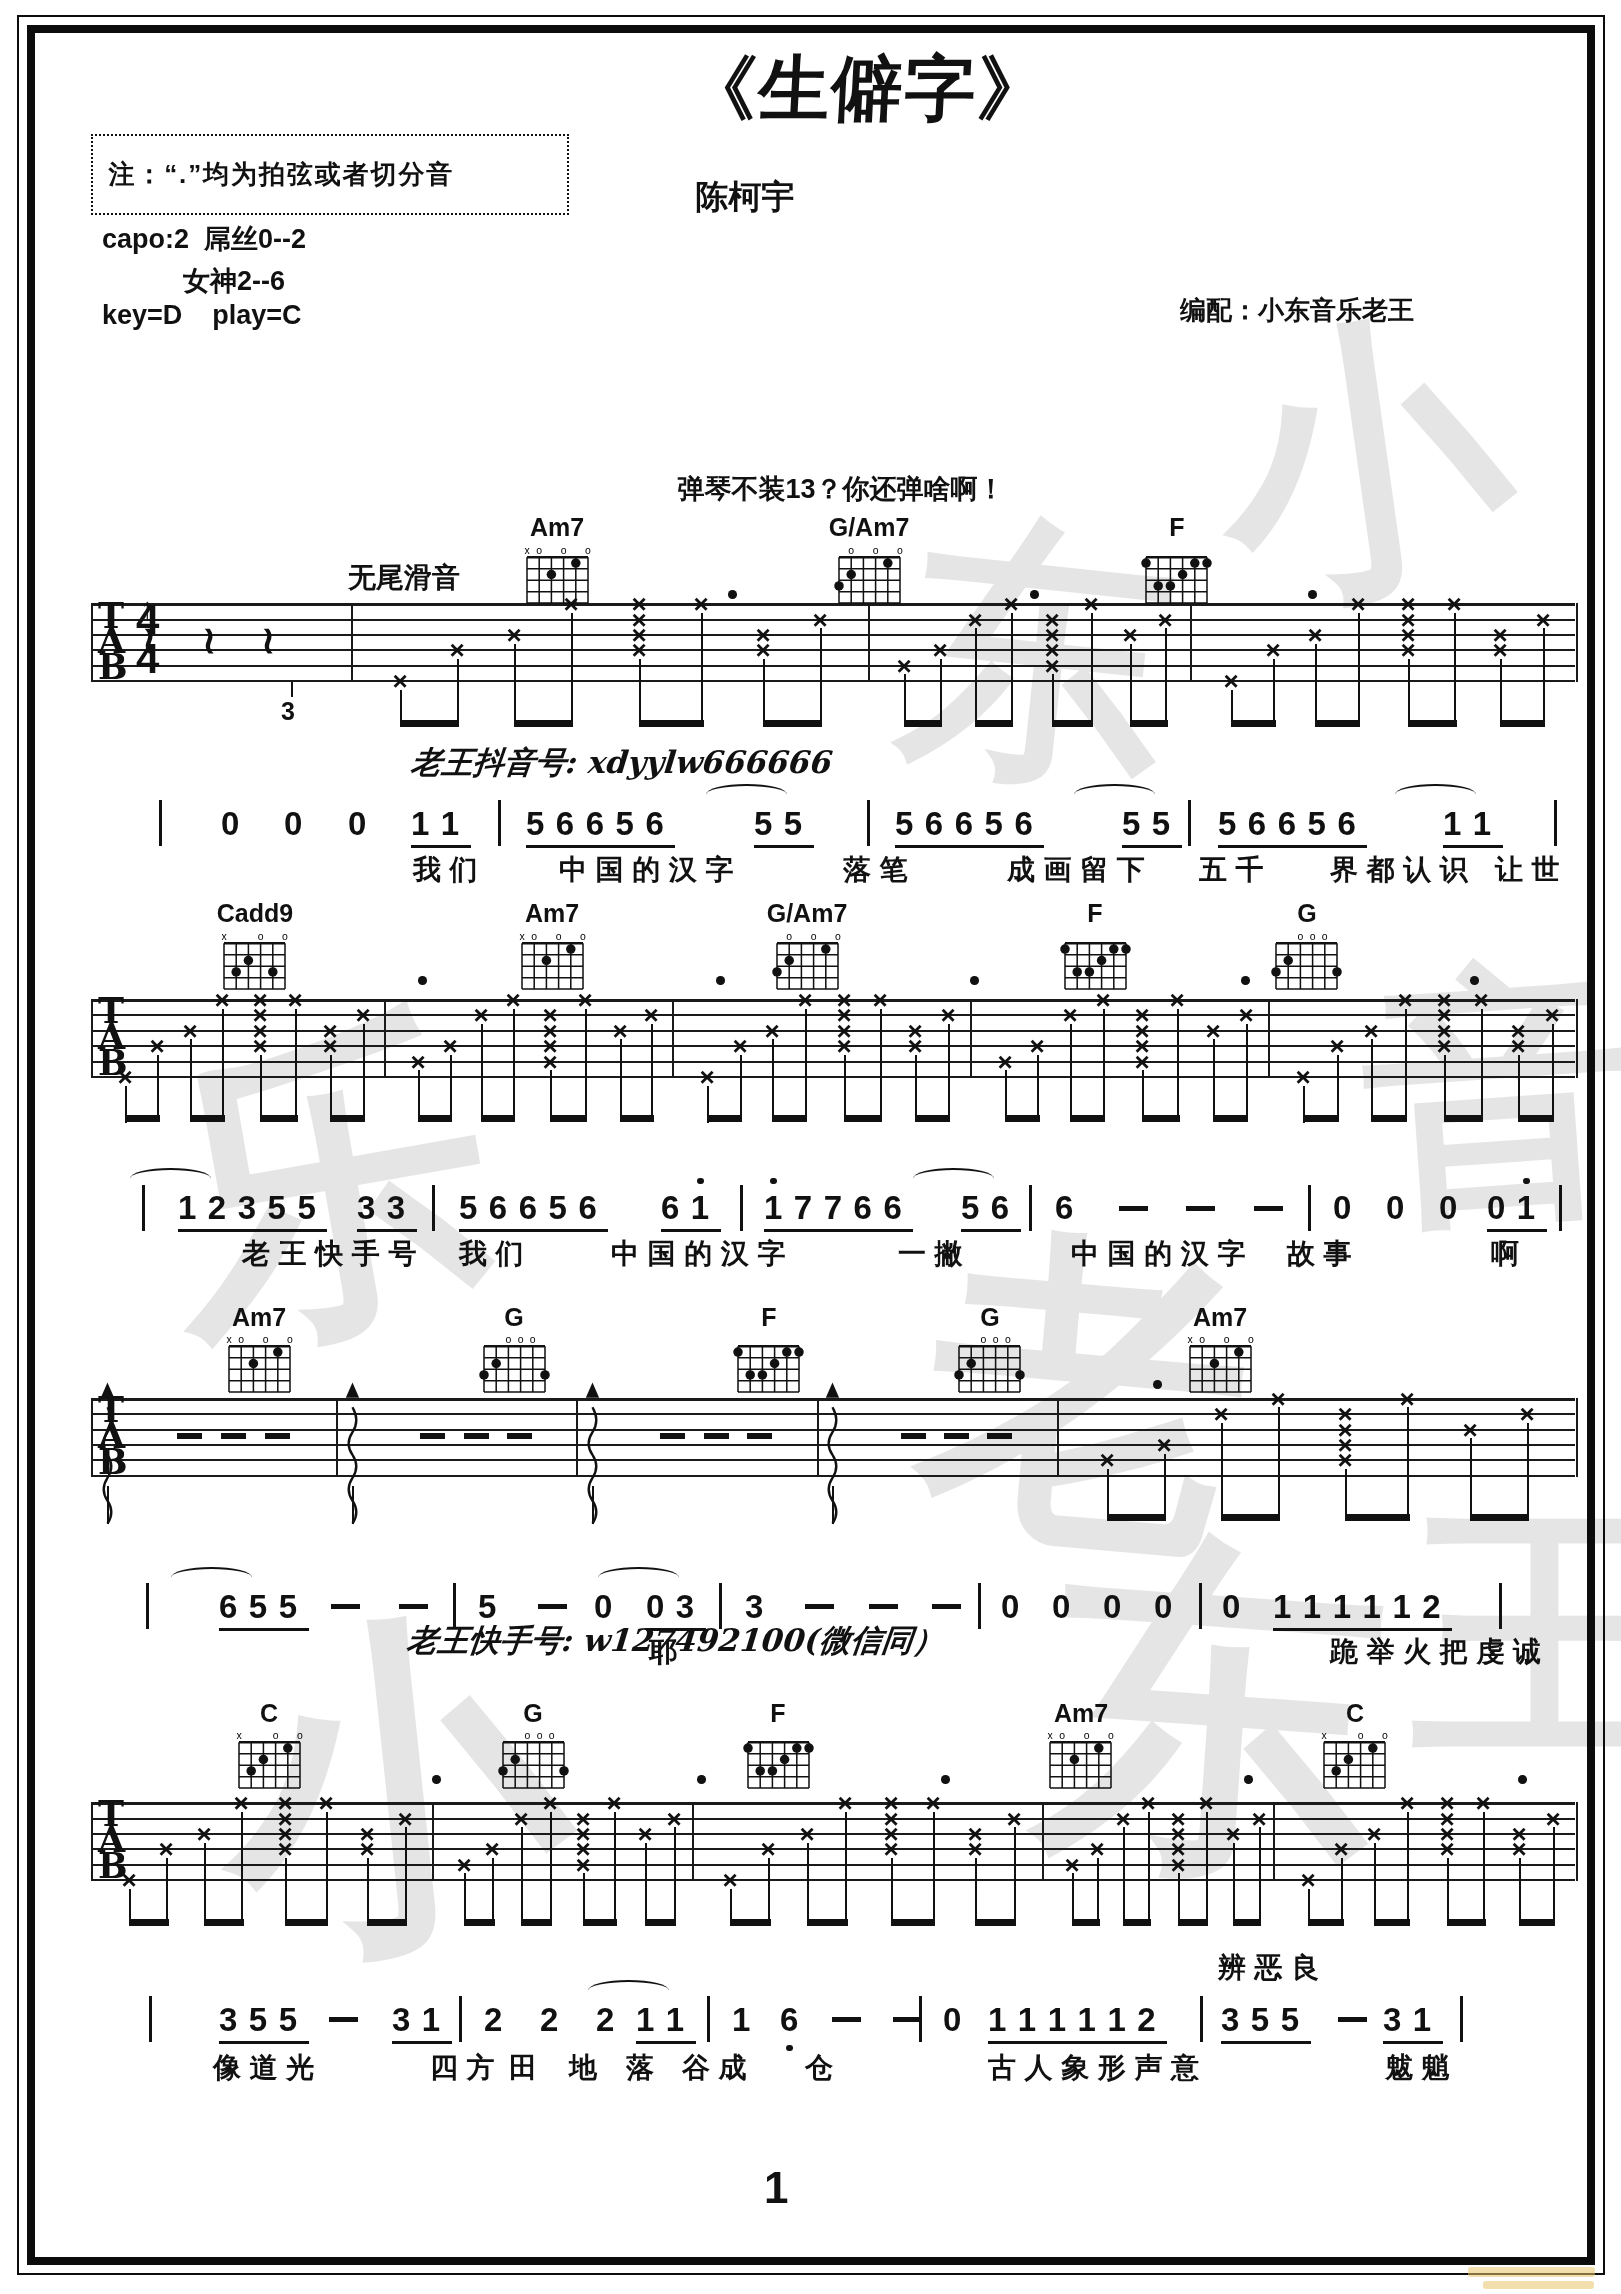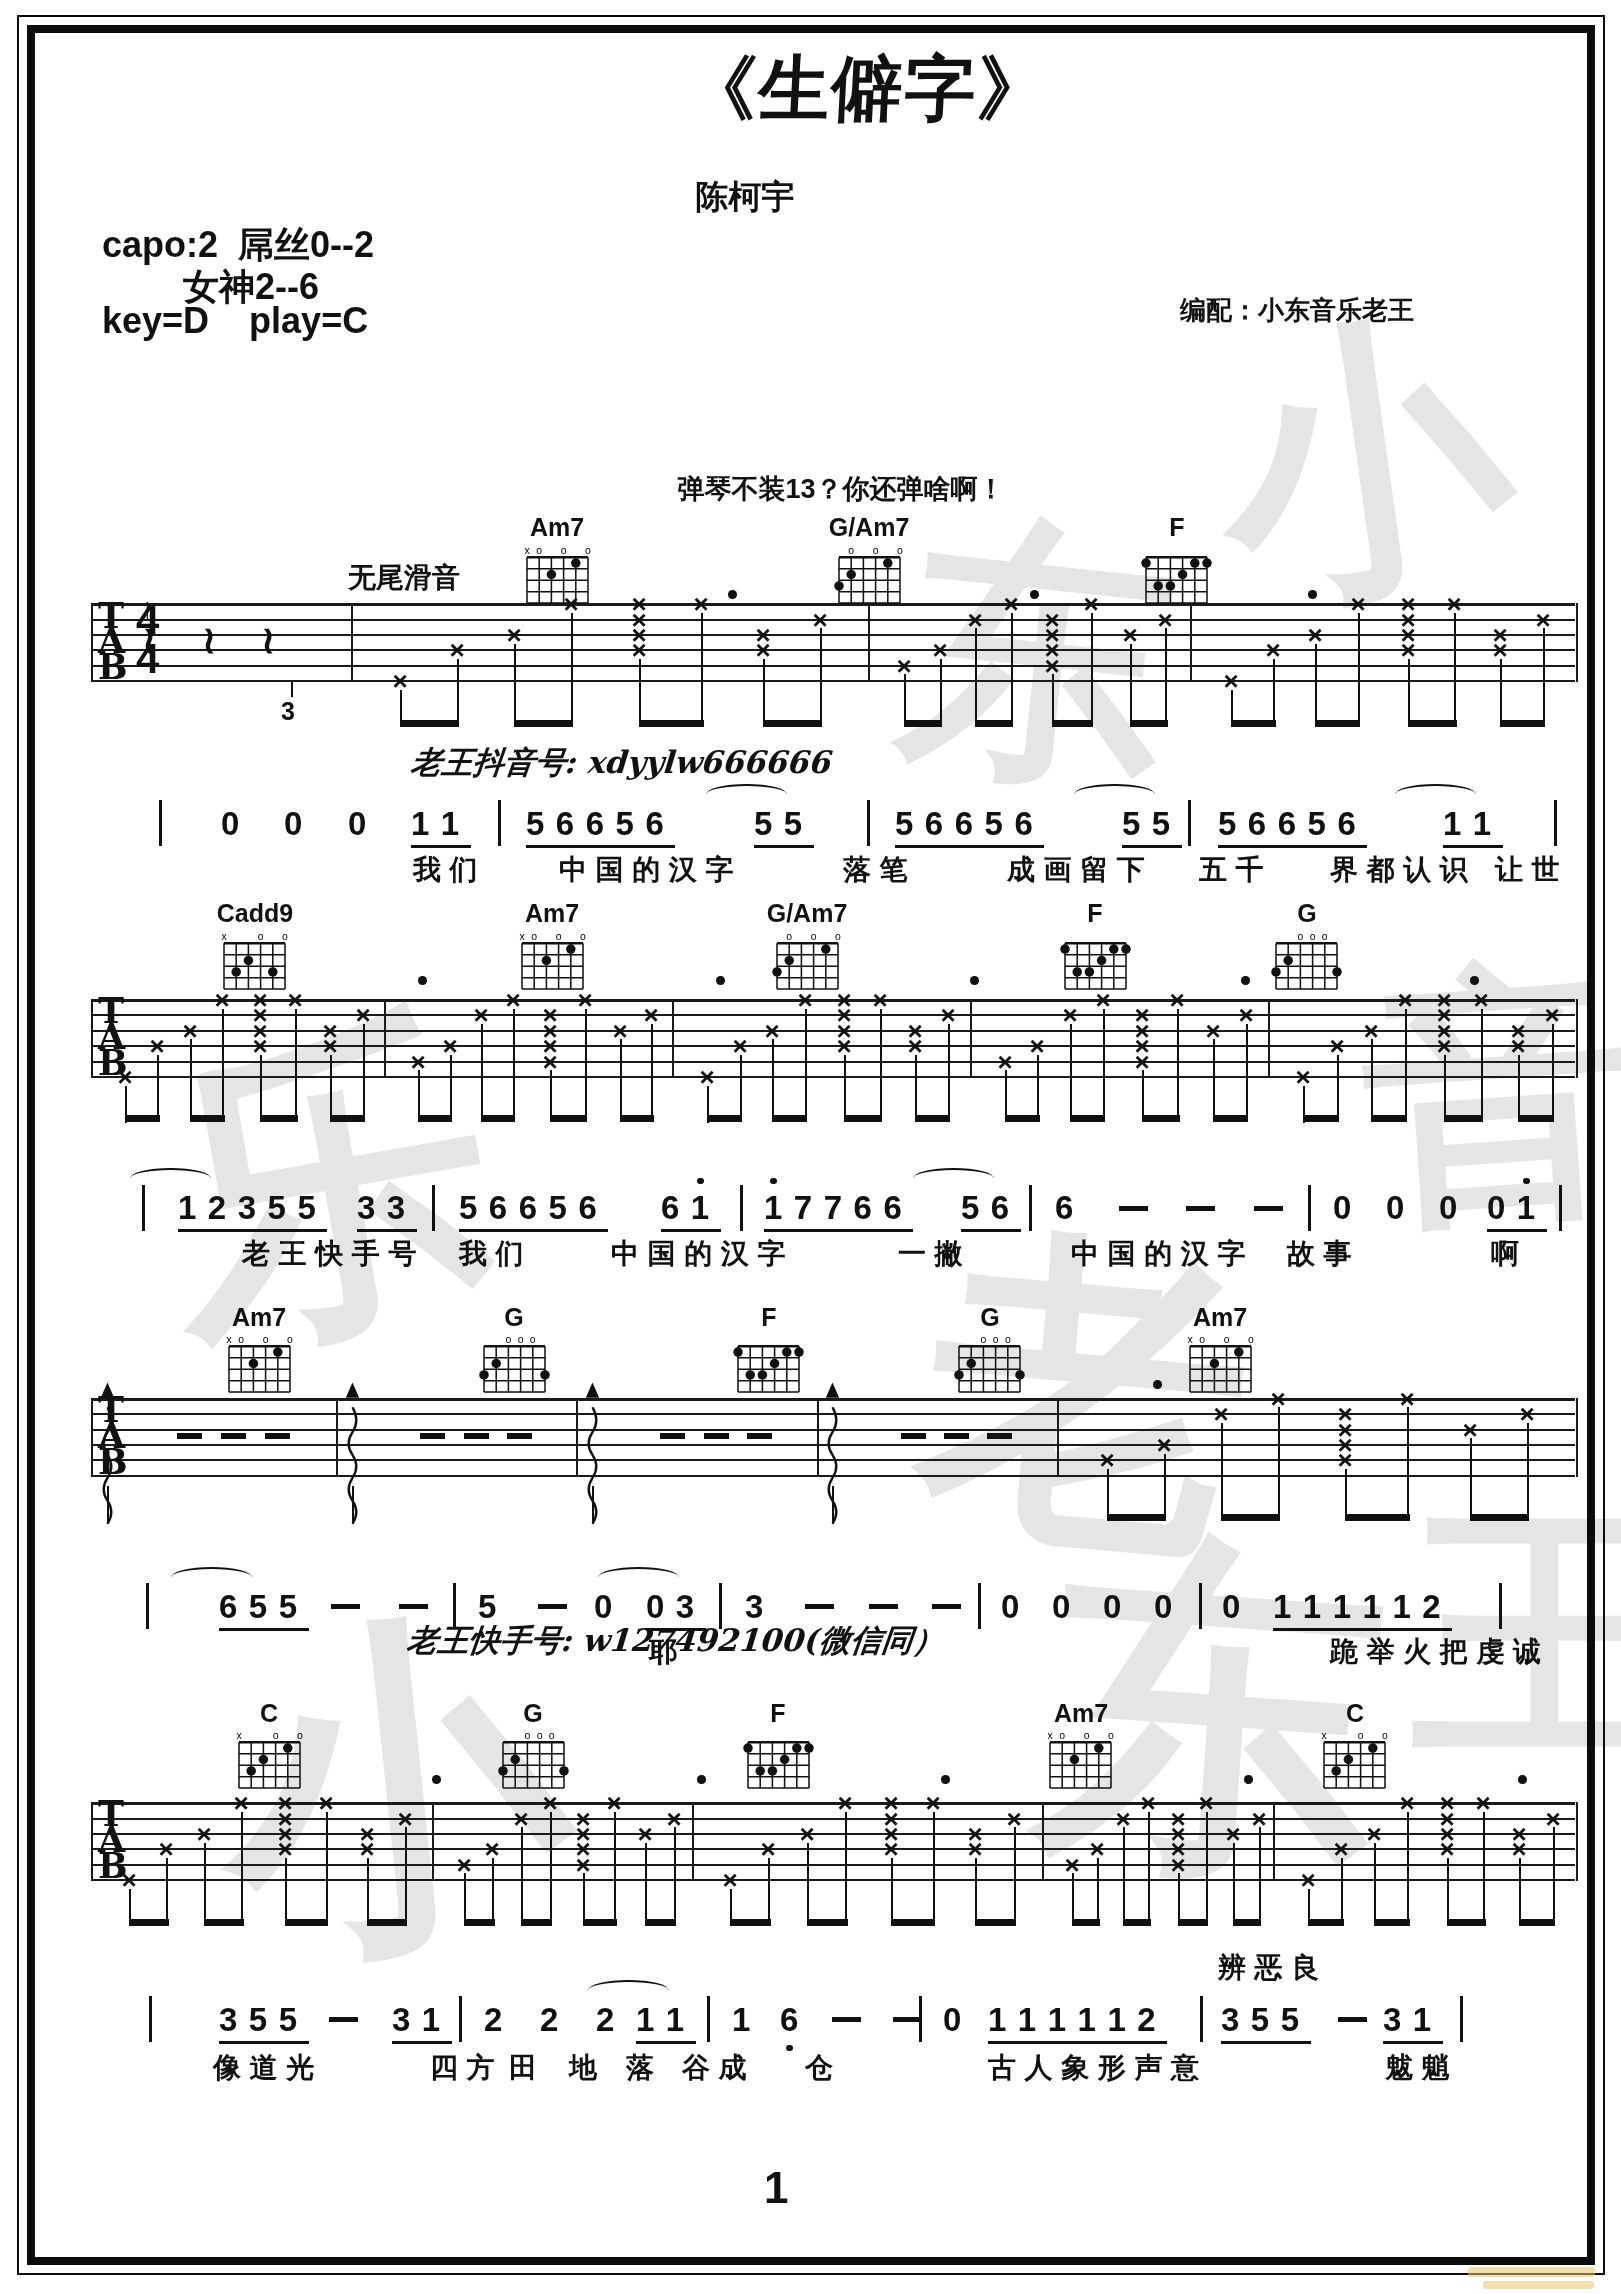--- a/index.html
+++ b/index.html
@@ -5,21 +5,21 @@
   html,body{margin:0;padding:0;background:#888;}
   .page{position:relative;width:1622px;height:2294px;background:#fff;
         font-family:"Liberation Sans",sans-serif;color:#111;overflow:hidden;margin:0 auto;}
   .abs{position:absolute;}
   .frame-outer{position:absolute;left:17.3px;top:15.4px;right:17.3px;bottom:19px;border:2.9px solid #0c0c0c;z-index:1;pointer-events:none;}
   .frame-inner{position:absolute;left:27px;top:25px;right:27px;bottom:29px;border:8.6px solid #0c0c0c;z-index:1;pointer-events:none;}
   .z2{z-index:2;}
   .title{font-family:"DejaVu Serif",serif;font-weight:900;font-size:71px;letter-spacing:1.9px;transform:translateX(-50%) skewX(-3deg);white-space:nowrap;}
   .artist{font-size:33px;font-weight:600;transform:translateX(-50%);white-space:nowrap;}
   .notebox{border:2.9px dotted #111;width:459px;height:77px;display:flex;align-items:center;padding-left:15.4px;font-size:26px;font-weight:600;letter-spacing:1.9px;}
-  .plain{font-size:36px;font-weight:600;white-space:pre;}
+  .plain{font-size:27px;font-weight:600;white-space:pre;}
   .arranger{font-size:26px;font-weight:600;white-space:nowrap;}
   .meme{background:#ececec;display:flex;flex-direction:column;align-items:center;}
   .meme-title{font-size:35px;font-weight:800;margin-top:3.8px;letter-spacing:1.9px;white-space:nowrap;}
   .caption{font-size:27px;font-weight:600;transform:translateX(-50%);white-space:nowrap;}
   .script{font-family:"DejaVu Serif",serif;font-style:italic;font-weight:700;font-size:31px;white-space:nowrap;transform:skewX(-6deg);}
   .sline{position:absolute;background:#1a1a1a;}
   .bar{position:absolute;background:#1a1a1a;width:2.4px;}
   .tabletter{position:absolute;font-family:"DejaVu Serif",serif;font-weight:700;font-size:35px;line-height:1;}
   .timesig{position:absolute;font-weight:800;font-size:42px;line-height:1;}
   .stafflabel{position:absolute;font-size:28px;font-weight:600;white-space:nowrap;}
@@ -59,20 +59,23 @@
       <div class="bigwm" style="left: 163px; top: 1018px; font-size: 327px; transform: rotate(-10deg);">乐</div>
       <div class="bigwm" style="left: 922px; top: 1230px; font-size: 327px; transform: rotate(5deg);">老</div>
       <div class="bigwm" style="left: 1412px; top: 1499px; font-size: 269px; transform: rotate(0deg);">王</div>
       <div class="bigwm" style="left: 221px; top: 1614px; font-size: 346px; transform: rotate(-6deg);">小</div>
       <div class="bigwm" style="left: 1038px; top: 1537px; font-size: 346px; transform: rotate(4deg);">东</div>
     </div>
 
   <div class="abs z2 title" style="left:868px;top:42px;">《生僻字》</div>
   <div class="abs z2 artist" style="left:745px;top:175px;">陈柯宇</div>
 
+  <div class="abs z2 notebox" style="left:91px;top:134px;">
+    <span>注：“.”均为拍弦或者切分音</span>
+  </div>
   <div class="abs z2 plain" style="left:102px;top:221px;">capo:2  屌丝0--2</div>
   <div class="abs z2 plain" style="left:183px;top:263px;">女神2--6</div>
   <div class="abs z2 plain" style="left:102px;top:300px;">key=D    play=C</div>
   <div class="abs z2 arranger" style="left:1180px;top:263px;margin-top:30px;">编配：小东音乐老王</div>
 
   <div class="abs z2 caption" style="left:841px;top:471px;">弹琴不装13？你还弹啥啊！</div>
 
   <div class="abs z2 script" style="left:411px;top:742px;">老王抖音号: xdyylw666666</div>
   <div class="abs z2 script" style="left:407px;top:1620px;">老王快手号: w127492100(微信同）</div>
 

